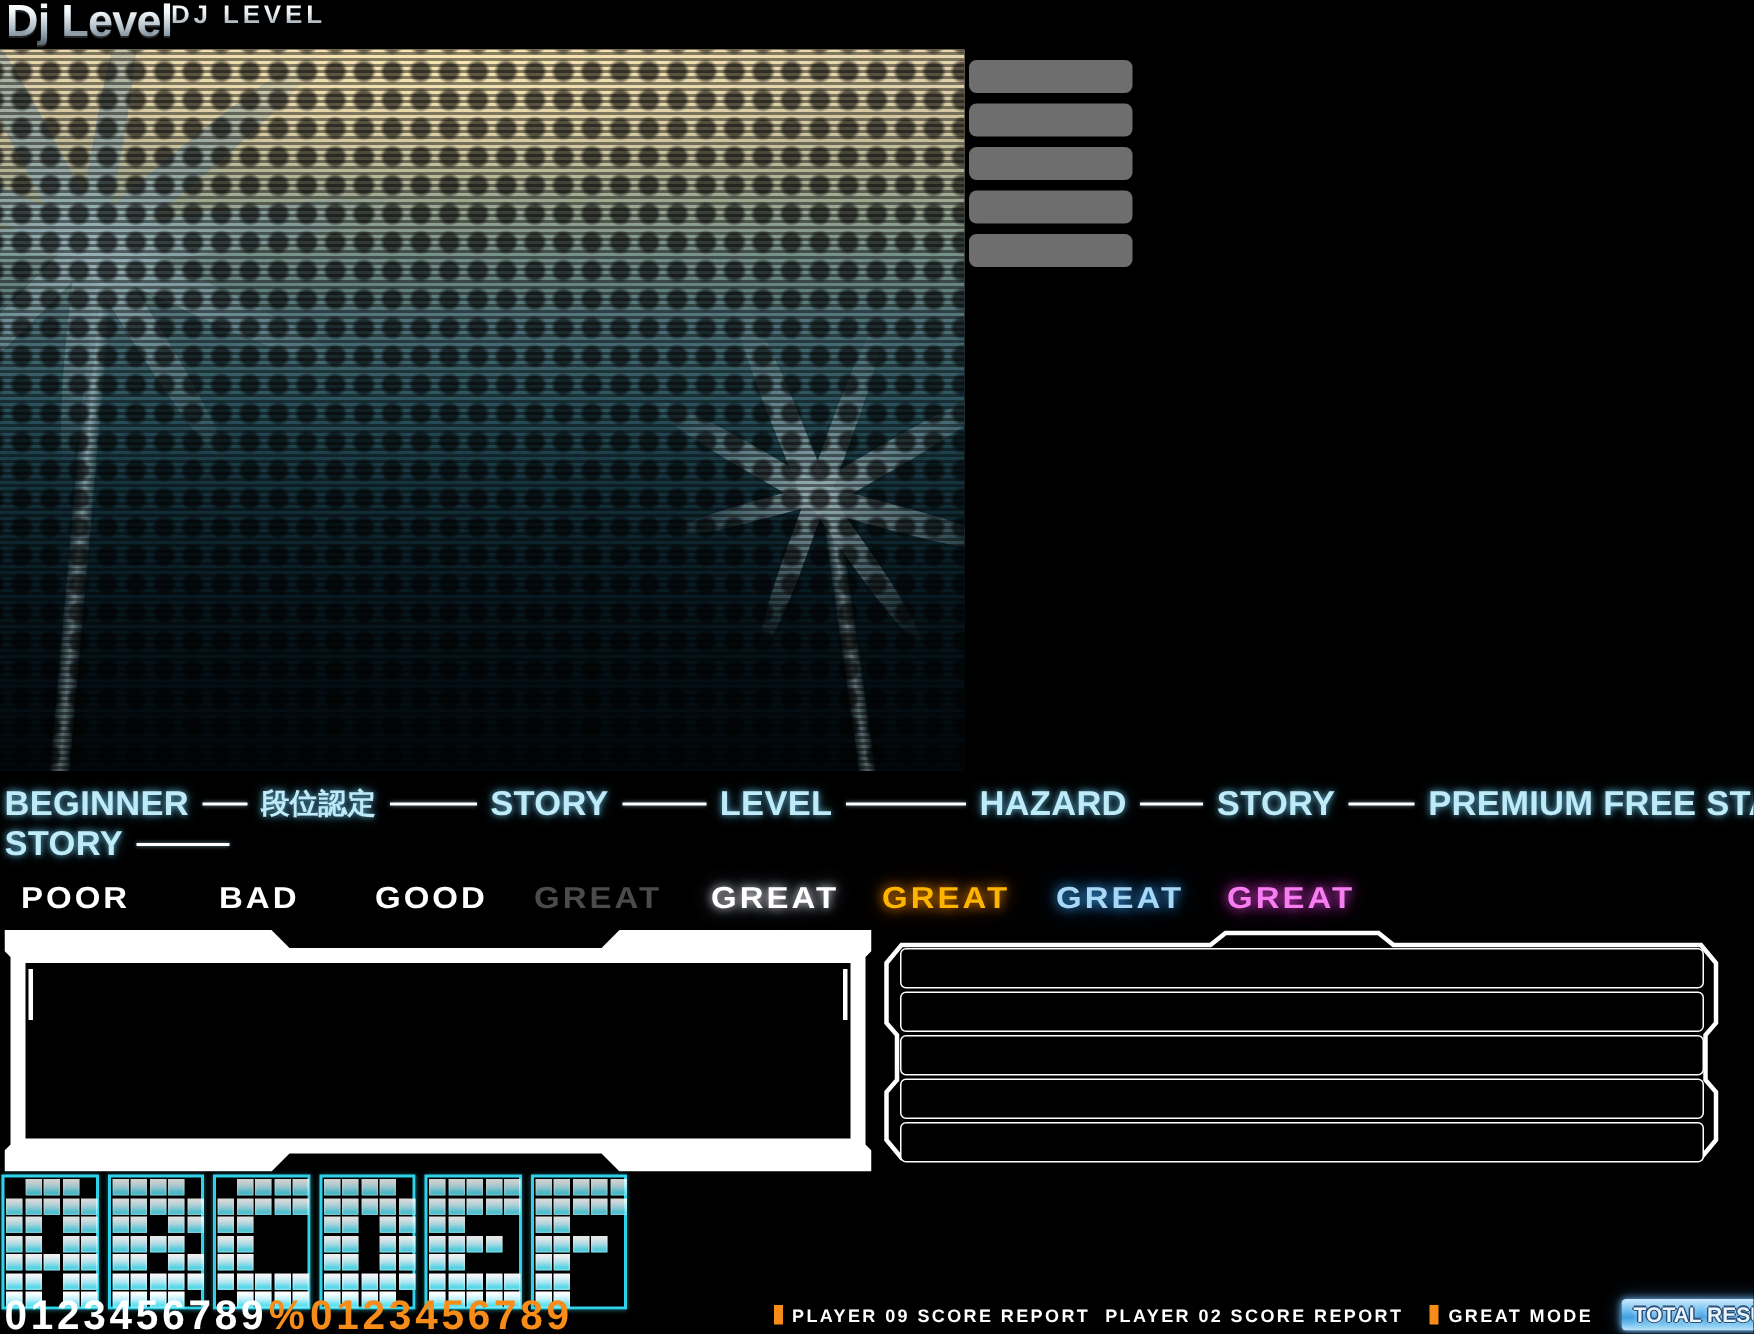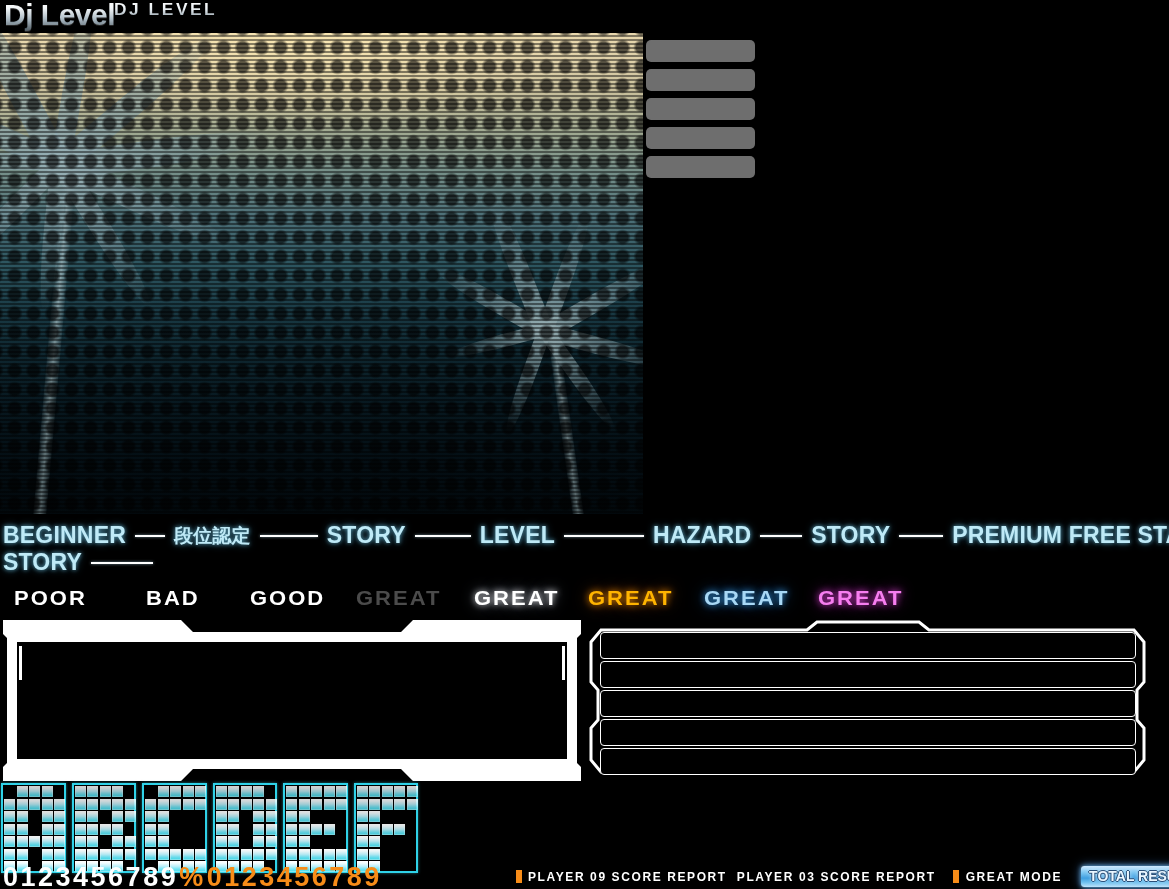--- a/index.html
+++ b/index.html
@@ -469,17 +469,17 @@
 
 <div id="num-strip">
   <span class="white-nums">0123456789</span>
   <span class="pct">%</span>
   <span class="orange-nums">0123456789</span>
 </div>
 
 <div id="footer-labels">
   <span class="marker"></span>
   <span class="footer-txt">PLAYER 09  SCORE REPORT</span>
-  <span class="footer-txt">PLAYER 03 SCORE REPORT</span>
+  <span class="footer-txt">PLAYER 02 SCORE REPORT</span>
   <span class="marker mid"></span>
   <span class="footer-txt">GREAT MODE</span>
   <span class="total-badge">TOTAL RESULT</span>
 </div>
 
 </body></html>

